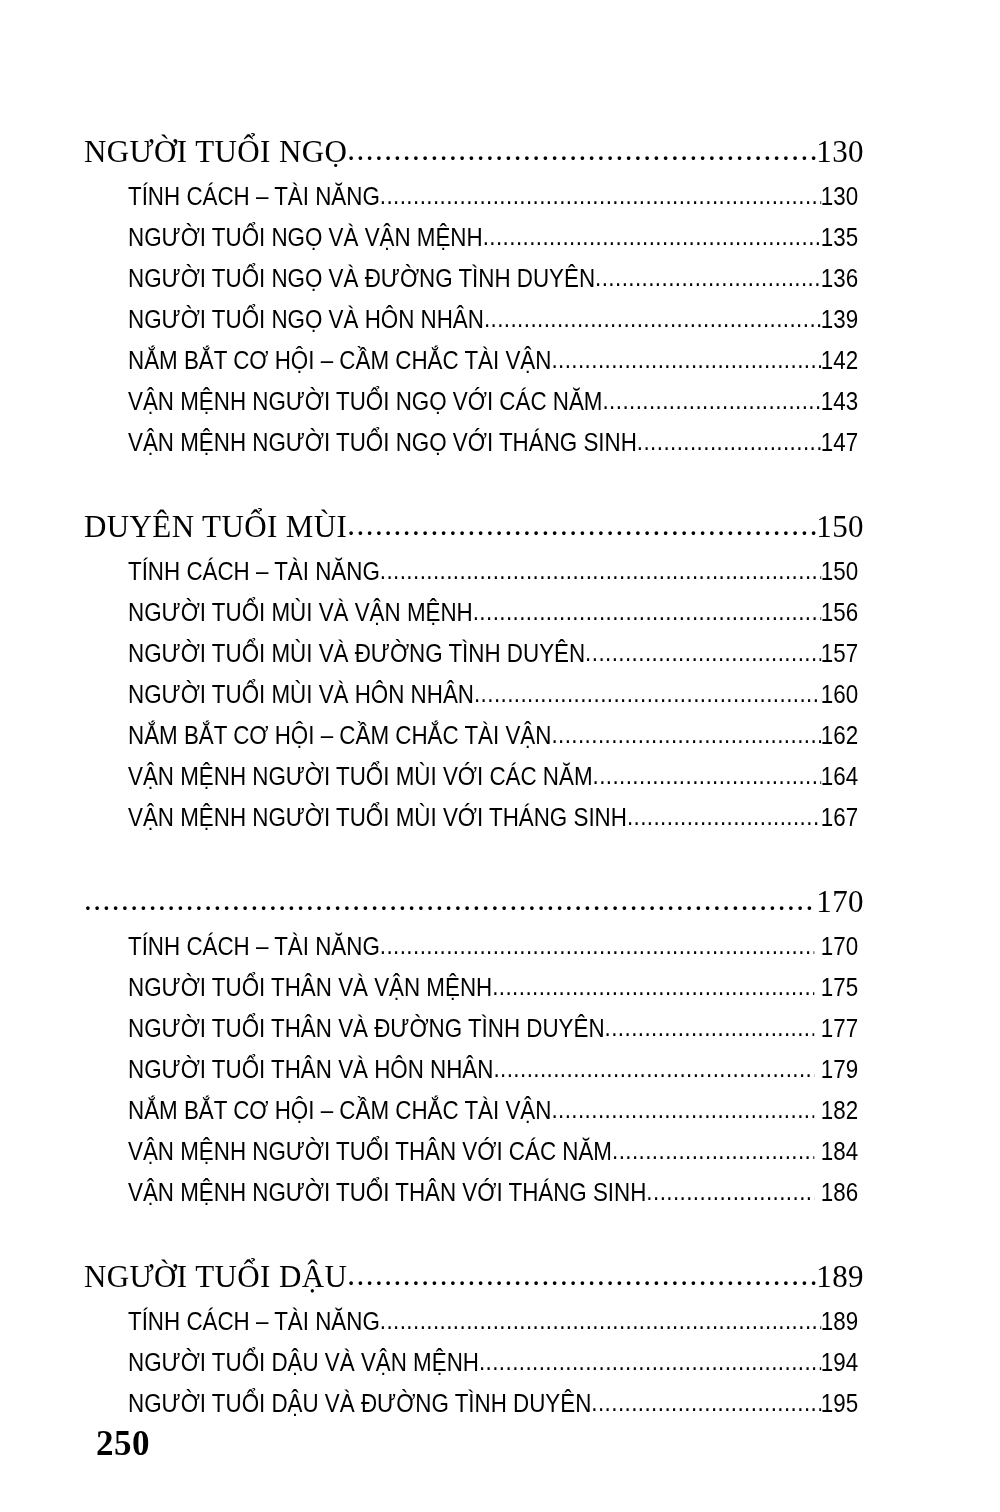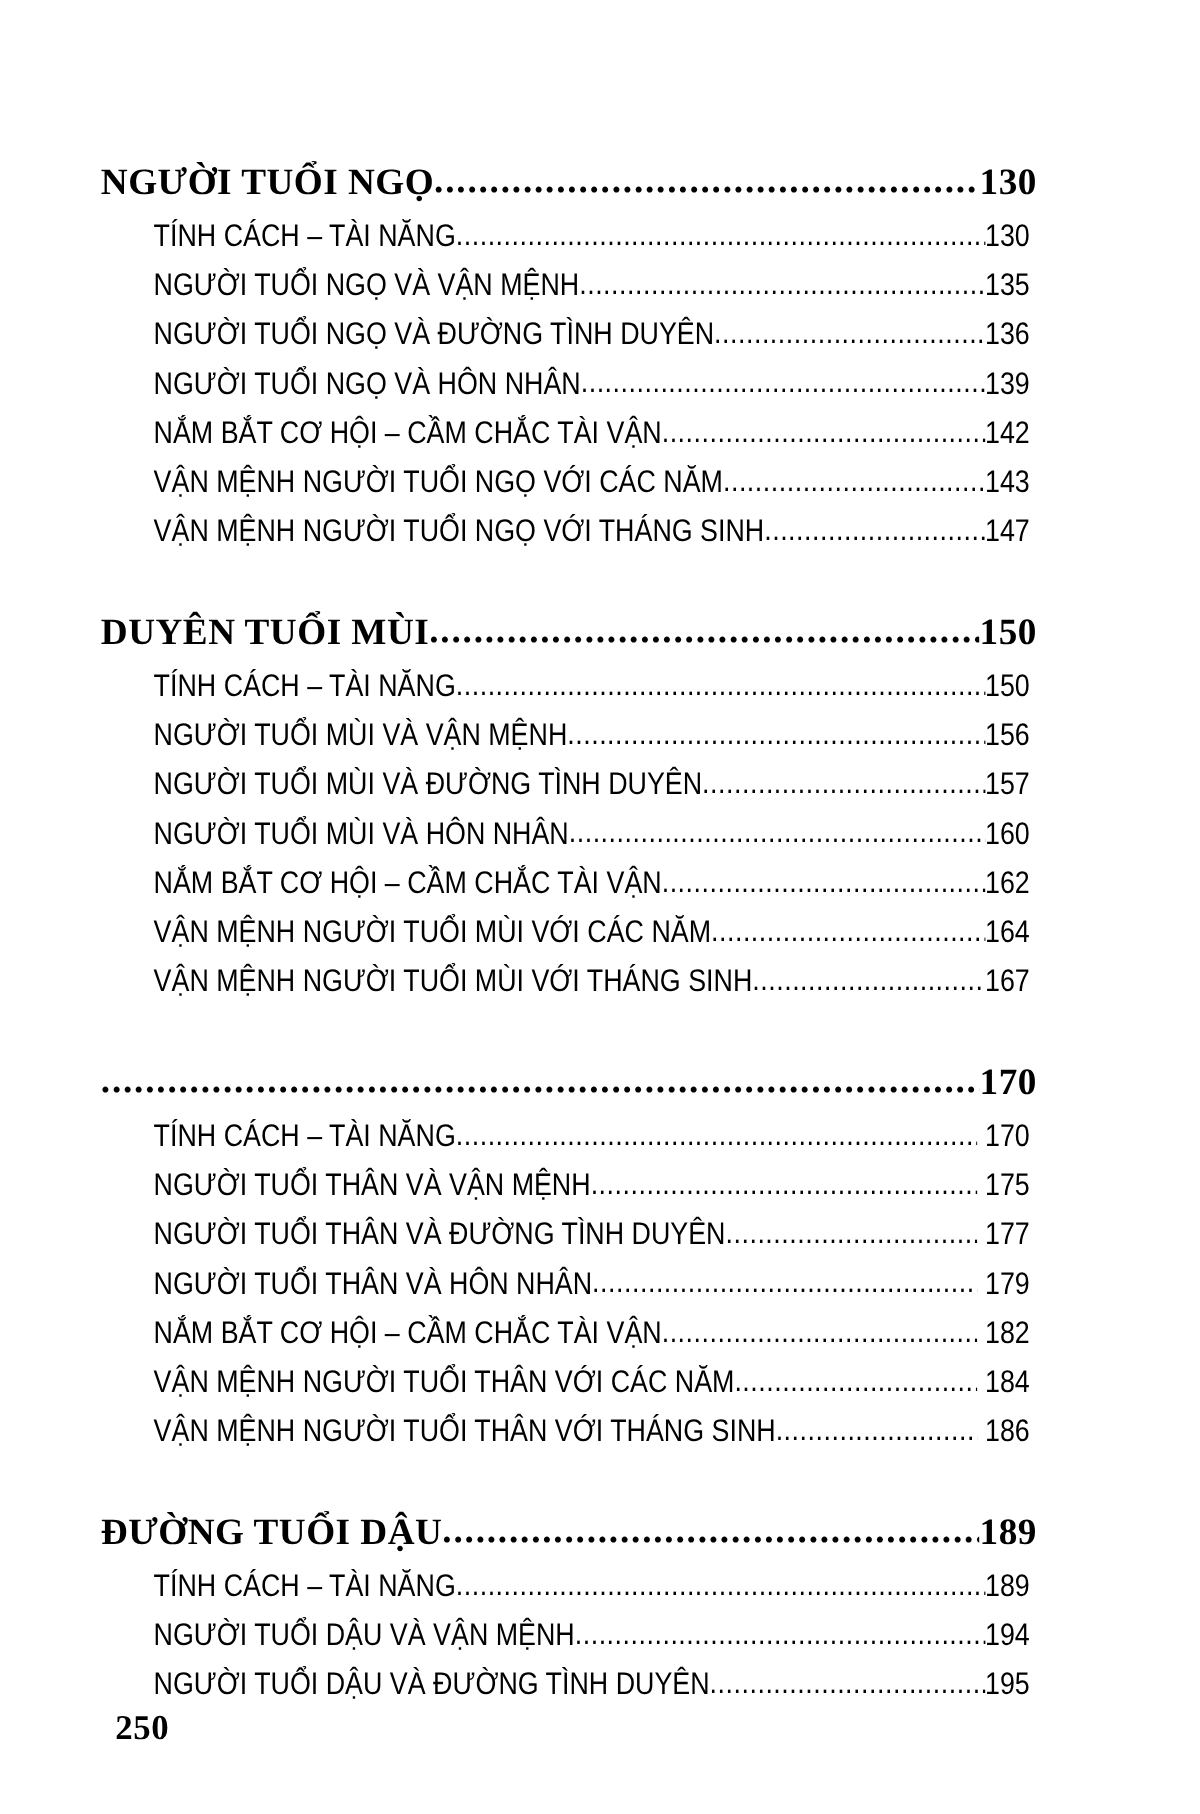--- a/index.html
+++ b/index.html
@@ -42,21 +42,21 @@
 
   
   .toc-row {
     display: flex;
     align-items: baseline;
     width: 100%;
   }
 
   .head-row {
     font-family: "Liberation Serif", "DejaVu Serif", serif;
-    font-weight: bold;
+    font-weight: normal;
     font-size: 31px;
     line-height: 40px;
     letter-spacing: 0.4px;
     margin-bottom: 4px;
     align-items: flex-end;
   }
   .head-row .label {
     white-space: nowrap;
     flex: 0 0 auto;
   }
@@ -113,21 +113,21 @@
     padding-left: 8px;
   }
 
   
   .folio {
     position: absolute;
     left: 96px;
     top: 1424px;
     font-family: "Liberation Serif", "DejaVu Serif", serif;
     font-weight: bold;
-    font-size: 29px;
+    font-size: 35px;
     letter-spacing: 0.5px;
   }
 </style>
 </head>
 <body>
 
 <div class="page">
 
   <div class="toc" id="toc-root">
       <div class="section">
@@ -256,21 +256,21 @@
           </div>
           <div class="toc-row sub-row gapped" style="display: flex; align-items: baseline;">
             <span class="label">VẬN MỆNH NGƯỜI TUỔI THÂN VỚI THÁNG SINH</span>
             <span class="leader">........................................................................................................................................................................................................</span>
             <span class="pageno">186</span>
           </div>
         </div>
       </div>
       <div class="section">
         <div class="toc-row head-row">
-          <span class="label">ĐƯỜNG TUỔI DẬU</span>
+          <span class="label">NGƯỜI TUỔI DẬU</span>
           <span class="leader">........................................................................................................................................................................................................</span>
           <span class="pageno">189</span>
         </div>
         <div class="subs">
           <div class="toc-row sub-row" style="display: flex; align-items: baseline;">
             <span class="label">TÍNH CÁCH – TÀI NĂNG</span>
             <span class="leader">........................................................................................................................................................................................................</span>
             <span class="pageno">189</span>
           </div>
           <div class="toc-row sub-row" style="display: flex; align-items: baseline;">

